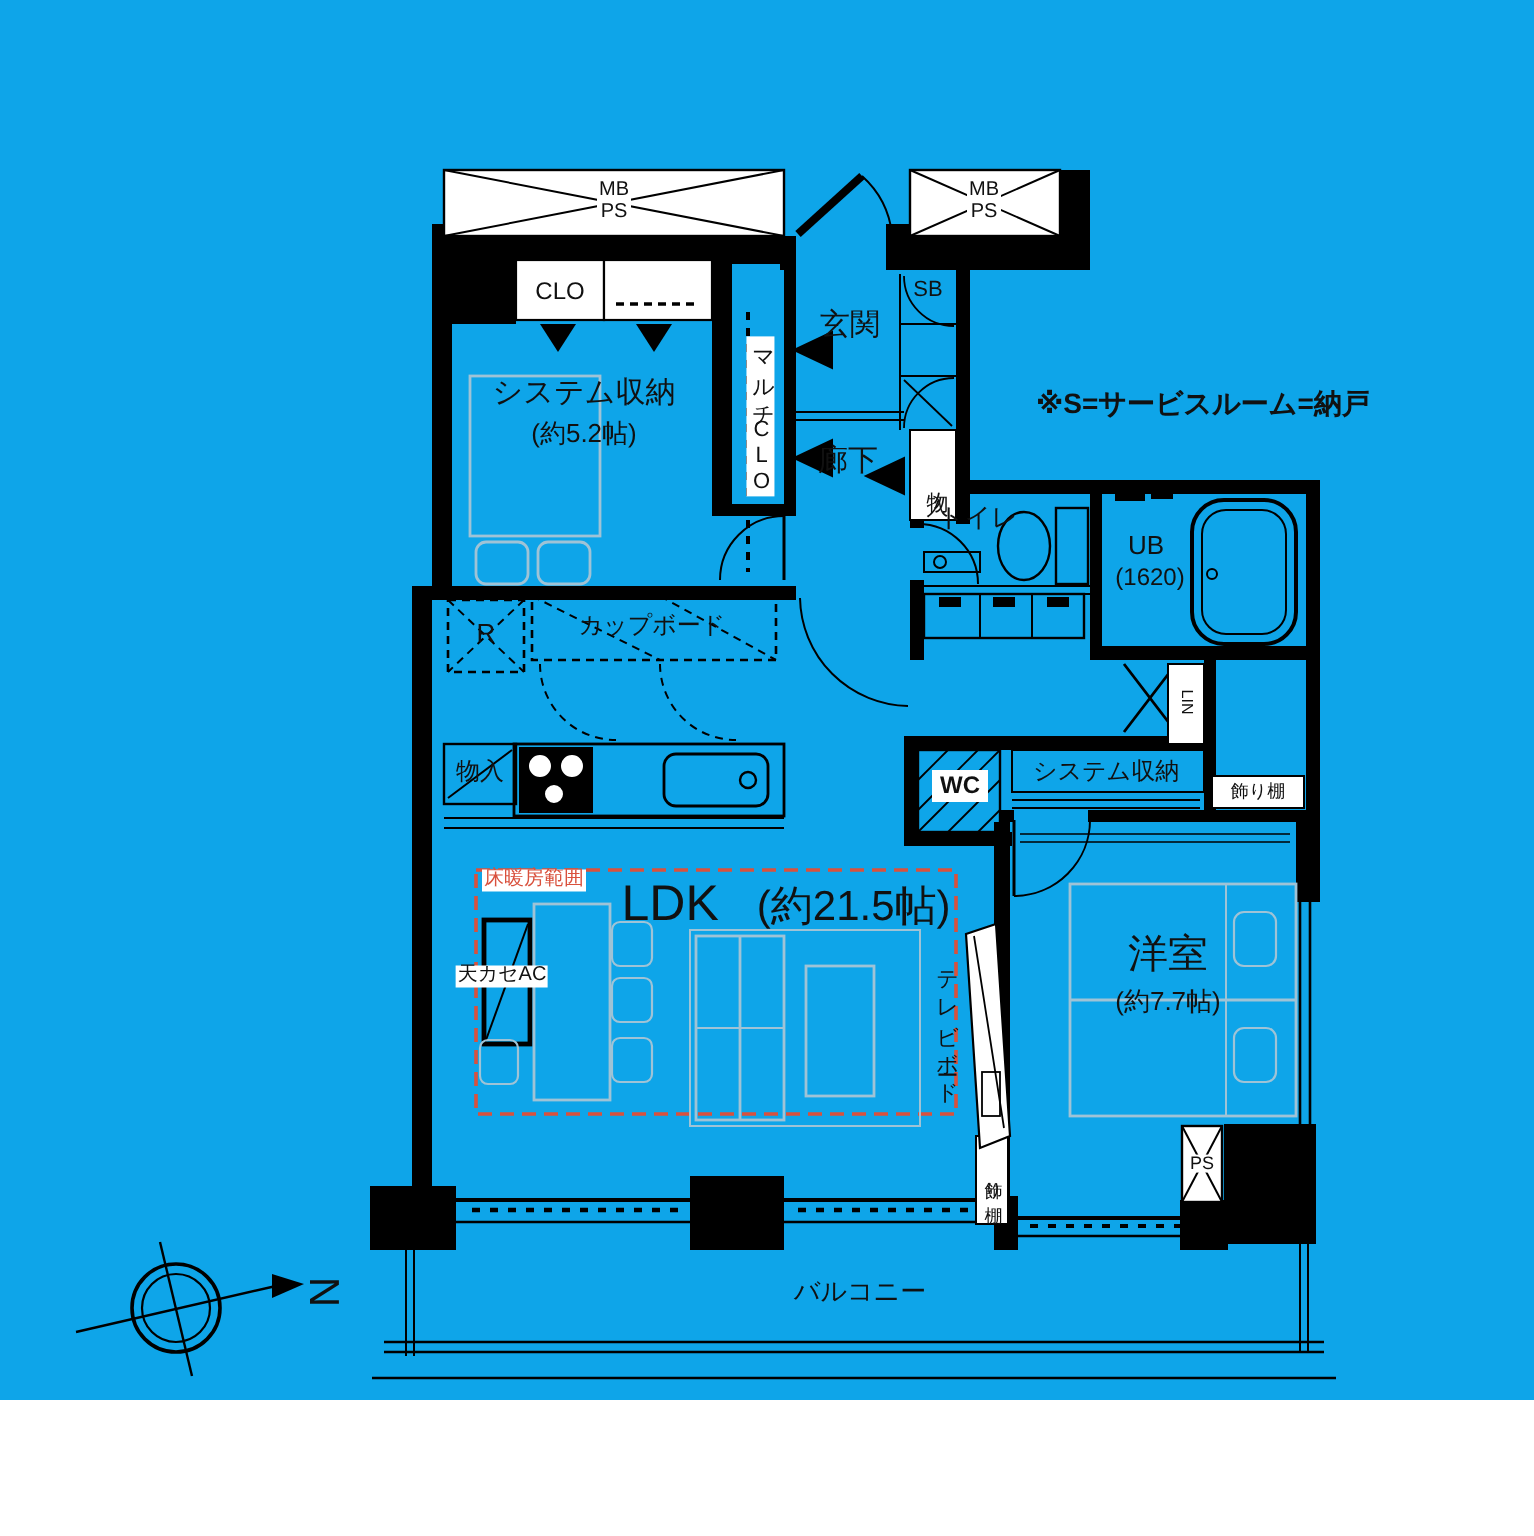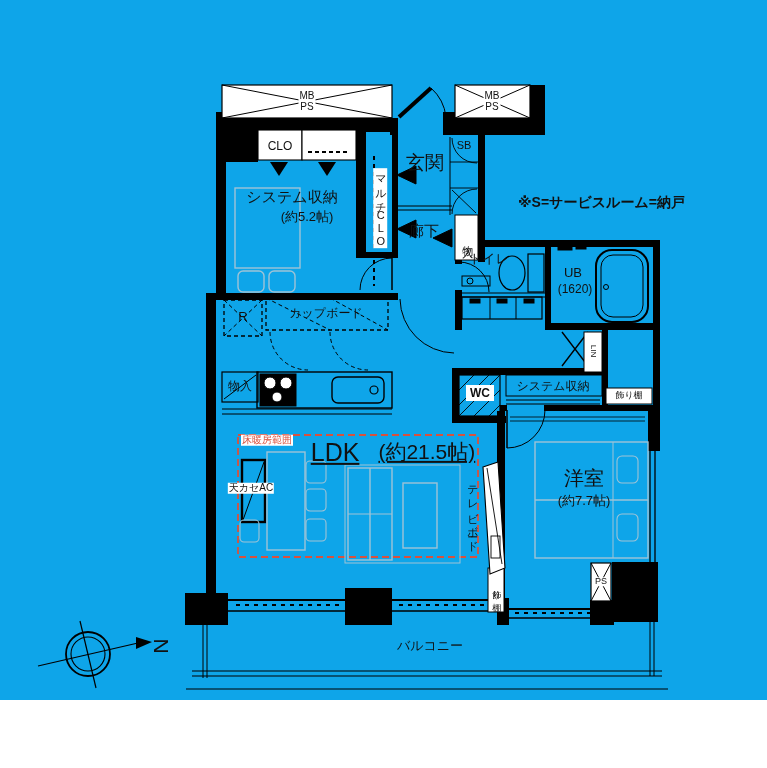--- a/index.html
+++ b/index.html
@@ -6,21 +6,21 @@
   .stage{position:relative;width:767px;height:700px;background:#0ea5e9;overflow:hidden;
          font-family:"Liberation Sans","DejaVu Sans",sans-serif;color:#000;}
   .stage svg{position:absolute;left:0;top:0;}
   .lbl{position:absolute;white-space:nowrap;line-height:1.05;transform:translate(-50%,-50%);
        text-align:center;color:#111;}
   .lbl-left{position:absolute;white-space:nowrap;line-height:1.05;transform:translateY(-50%);color:#111;}
   .vert{writing-mode:vertical-rl;text-orientation:upright;letter-spacing:1px;}
   .vert-rot{writing-mode:vertical-rl;text-orientation:mixed;}
   .bg{background:#fff;padding:0 1px;}
   .red{color:#d9513d;}
-  .ldk-row{display:flex;align-items:center;gap:19px;text-decoration:underline;}
+  .ldk-row{display:flex;align-items:flex-end;gap:19px;}
 </style>
 </head>
 <body>
 
 <div class="stage">
 <svg width="767" height="768" viewBox="0 0 767 768">
 
   <g fill="#000" stroke="none">
     <rect x="222" y="112" width="36" height="50"></rect>
     <rect x="216" y="112" width="10" height="186"></rect>
@@ -216,22 +216,22 @@
     <polygon points="136,637 152,642 136,649" fill="#000" stroke="none"></polygon>
     <line x1="80" y1="621" x2="96" y2="688" stroke-width="1.2"></line>
   </g>
 </svg>
 
   <div class="lbl bg" style="left:307px;top:101px;font-size:10px;"><span>MB</span><br><span>PS</span></div>
   <div class="lbl bg" style="left:492px;top:101px;font-size:10px;"><span>MB</span><br><span>PS</span></div>
   <div class="lbl" style="left:280px;top:146px;font-size:12px;">CLO</div>
   <div class="lbl vert bg" style="left:380px;top:208px;font-size:11px;">マルチCLO</div>
   <div class="lbl" style="left:292px;top:197px;font-size:15px;">システム収納</div>
-  <div class="lbl" style="left:307px;top:217px;font-size:13px;">(約5.2帖)</div>
-  <div class="lbl" style="left:425px;top:163px;font-size:19px;">玄関</div>
+  <div class="lbl" style="left:292px;top:217px;font-size:13px;">(約5.2帖)</div>
+  <div class="lbl" style="left:425px;top:163px;font-size:15px;">玄関</div>
   <div class="lbl" style="left:464px;top:146px;font-size:11px;">SB</div>
   <div class="lbl" style="left:424px;top:231px;font-size:15px;">廊下</div>
   <div class="lbl vert" style="left:467px;top:238px;font-size:11px;">物入</div>
   <div class="lbl-left" style="left:518px;top:202px;font-size:14px;font-weight:700;">※S=サービスルーム=納戸</div>
   <div class="lbl" style="left:489px;top:259px;font-size:13px;">トイレ</div>
   <div class="lbl" style="left:573px;top:273px;font-size:13px;">UB</div>
   <div class="lbl" style="left:575px;top:289px;font-size:12px;">(1620)</div>
   <div class="lbl vert-rot" style="left:593px;top:351px;font-size:8px;">LIN</div>
   <div class="lbl" style="left:480px;top:393px;font-size:12px;font-weight:700;">WC</div>
   <div class="lbl" style="left:553px;top:386px;font-size:12px;">システム収納</div>

